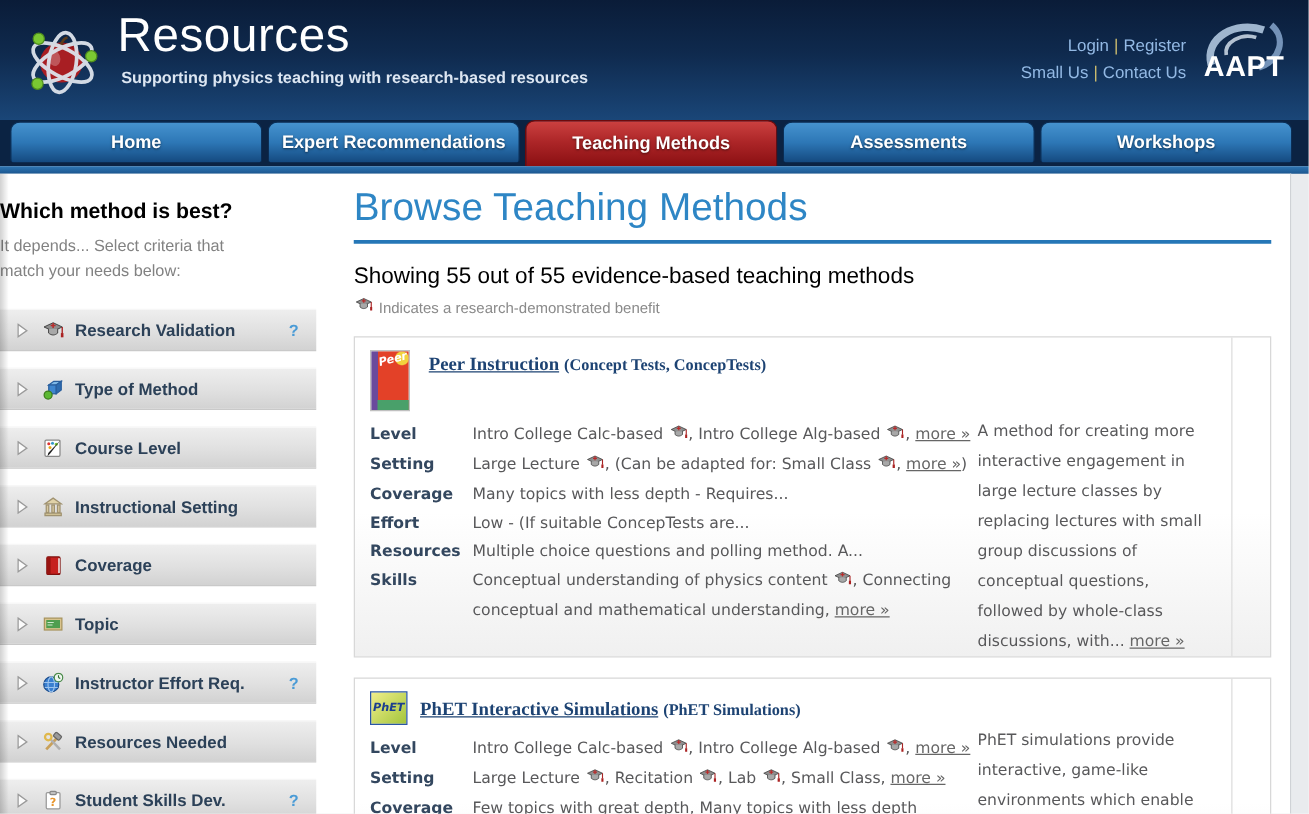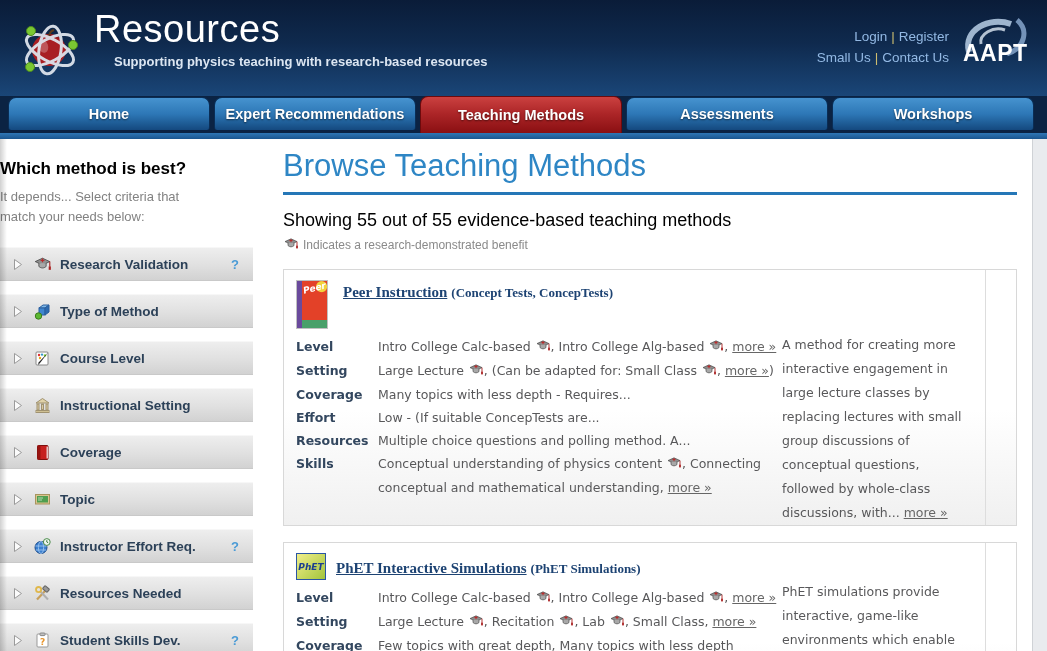--- a/index.html
+++ b/index.html
@@ -10,21 +10,21 @@
     font-family:"Liberation Sans", sans-serif;
   }
   
   .header {
     height:96px; position:relative;
     background:linear-gradient(180deg,#0a1c38 0%, #0f2a4e 45%, #1a4678 100%);
   }
   .logo { position:absolute; left:18px; top:14px; width:64px; height:66px; cursor:pointer; }
   .brand { position:absolute; left:94px; top:8px; }
   .site-title { margin:0; color:#ffffff; font-size:38px; font-weight:normal; letter-spacing:.5px; }
-  .tagline { color:#dce6f2; font-size:13px; font-weight:bold; margin-top:3px; margin-left:20px; }
+  .tagline { color:#dce6f2; font-size:13px; font-weight:bold; margin-top:3px; margin-left:3px; }
   .header-links { position:absolute; right:98px; top:26px; text-align:right; font-size:13.5px; line-height:21px; }
   .header-links a { color:#93b9e4; text-decoration:none; cursor:pointer; }
   .hl-sep { color:#cdbd6f; padding:0 4px; }
   .aapt { position:absolute; right:16px; top:14px; width:72px; height:66px; cursor:pointer; }
   .aapt-text { position:absolute; left:4px; top:26px; color:#ffffff; font-weight:bold; font-size:23px; letter-spacing:.5px; }
   
   .nav { height:37px; background:#0b2343; display:flex; gap:4px; padding-left:8px; }
   .tab {
     width:202px; display:flex; align-items:center; justify-content:center;
     color:#fff; font-weight:bold; font-size:14.5px; cursor:pointer;
@@ -65,21 +65,21 @@
   .fi-icon { margin-left:10px; width:18px; height:18px; display:flex; align-items:center; justify-content:center; }
   .fi-label { margin-left:9px; font-size:13.5px; font-weight:bold; color:#2c4158; }
   .fi-help { margin-left:auto; margin-right:14px; color:#4a9bd6; font-weight:bold; font-size:13px; cursor:pointer; }
   
   .main { flex:1; padding:10px 18px 0 30px; }
   .page-title {
     margin:0; font-size:31px; font-weight:normal; color:#2e86c5;
     padding-bottom:9px; border-bottom:3px solid #2577b7; line-height:1.1;
   }
   .results { font-size:18px; color:#000; margin-top:15px; }
-  .benefit-note { margin-top:7px; display:flex; gap:4px; font-size:12px; color:#8a8a8a; }
+  .benefit-note { margin-top:7px; display:flex; align-items:center; gap:4px; font-size:12px; color:#8a8a8a; }
   
   .card {
     border:1px solid #d8d8d8; margin-top:16px; position:relative;
     background:linear-gradient(180deg,#ffffff 55%,#f0f0f0 100%);
   }
   .card::after { content:""; position:absolute; top:0; bottom:0; right:30px; width:1px; background:#dddddd; }
   .card-content { display:flex; padding:10px 42px 0 12px; }
   .card-main { flex:1; font-family:"DejaVu Sans", sans-serif; }
   .card-head { display:flex; gap:15px; align-items:flex-start; }
   .card-head.compact { align-items:center; gap:10px; }

